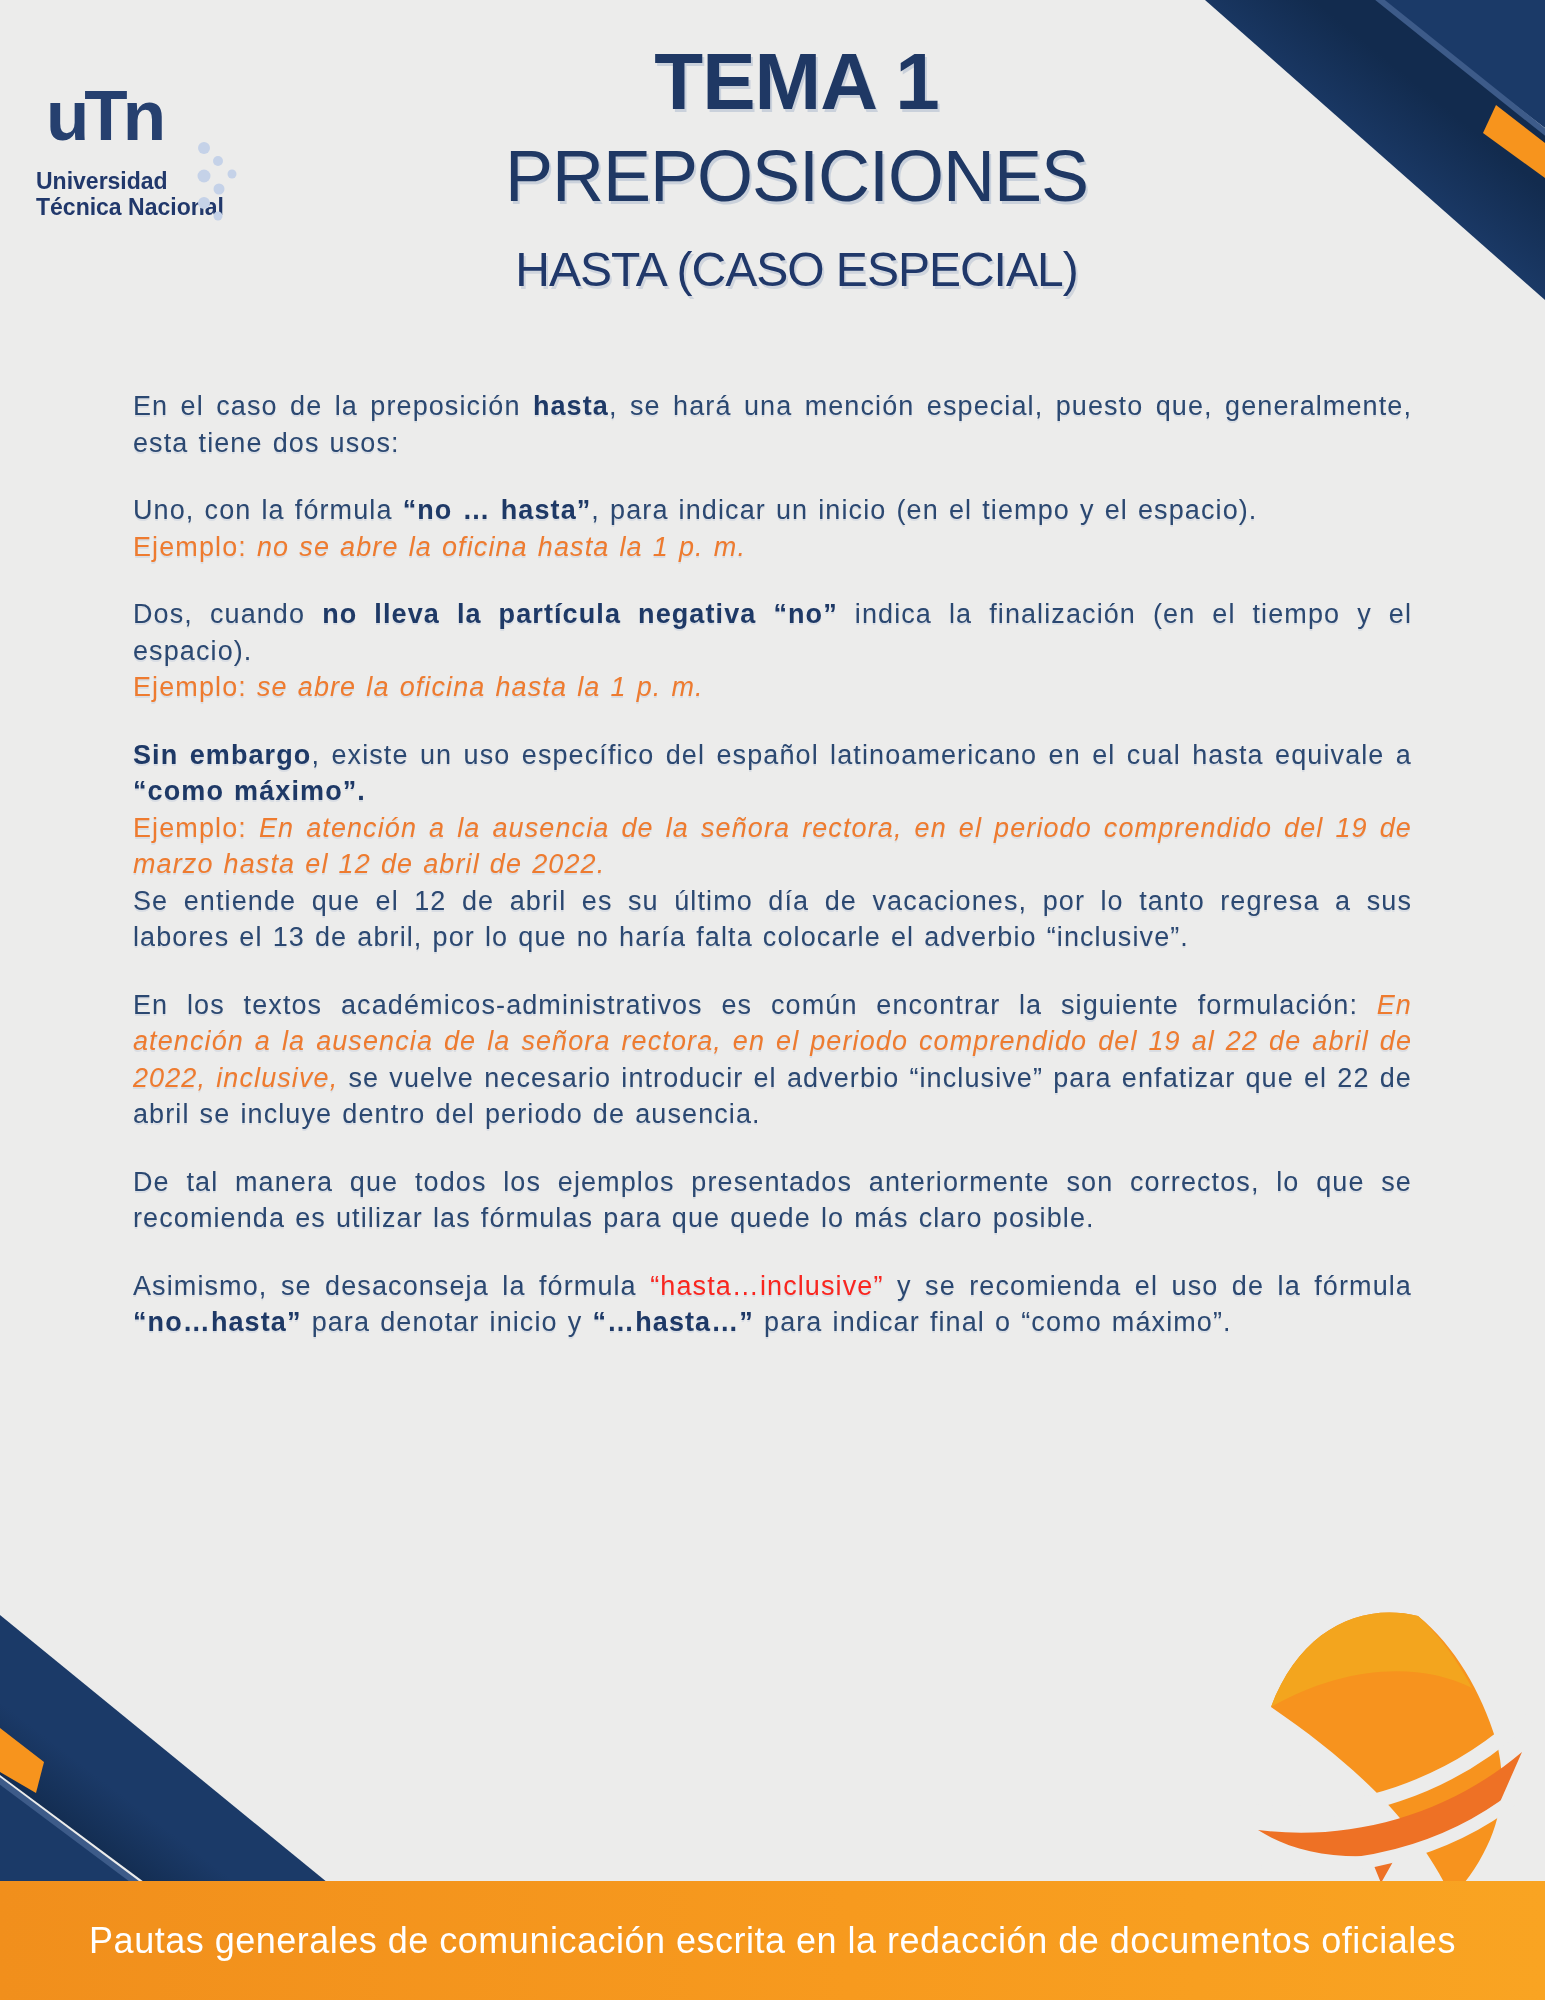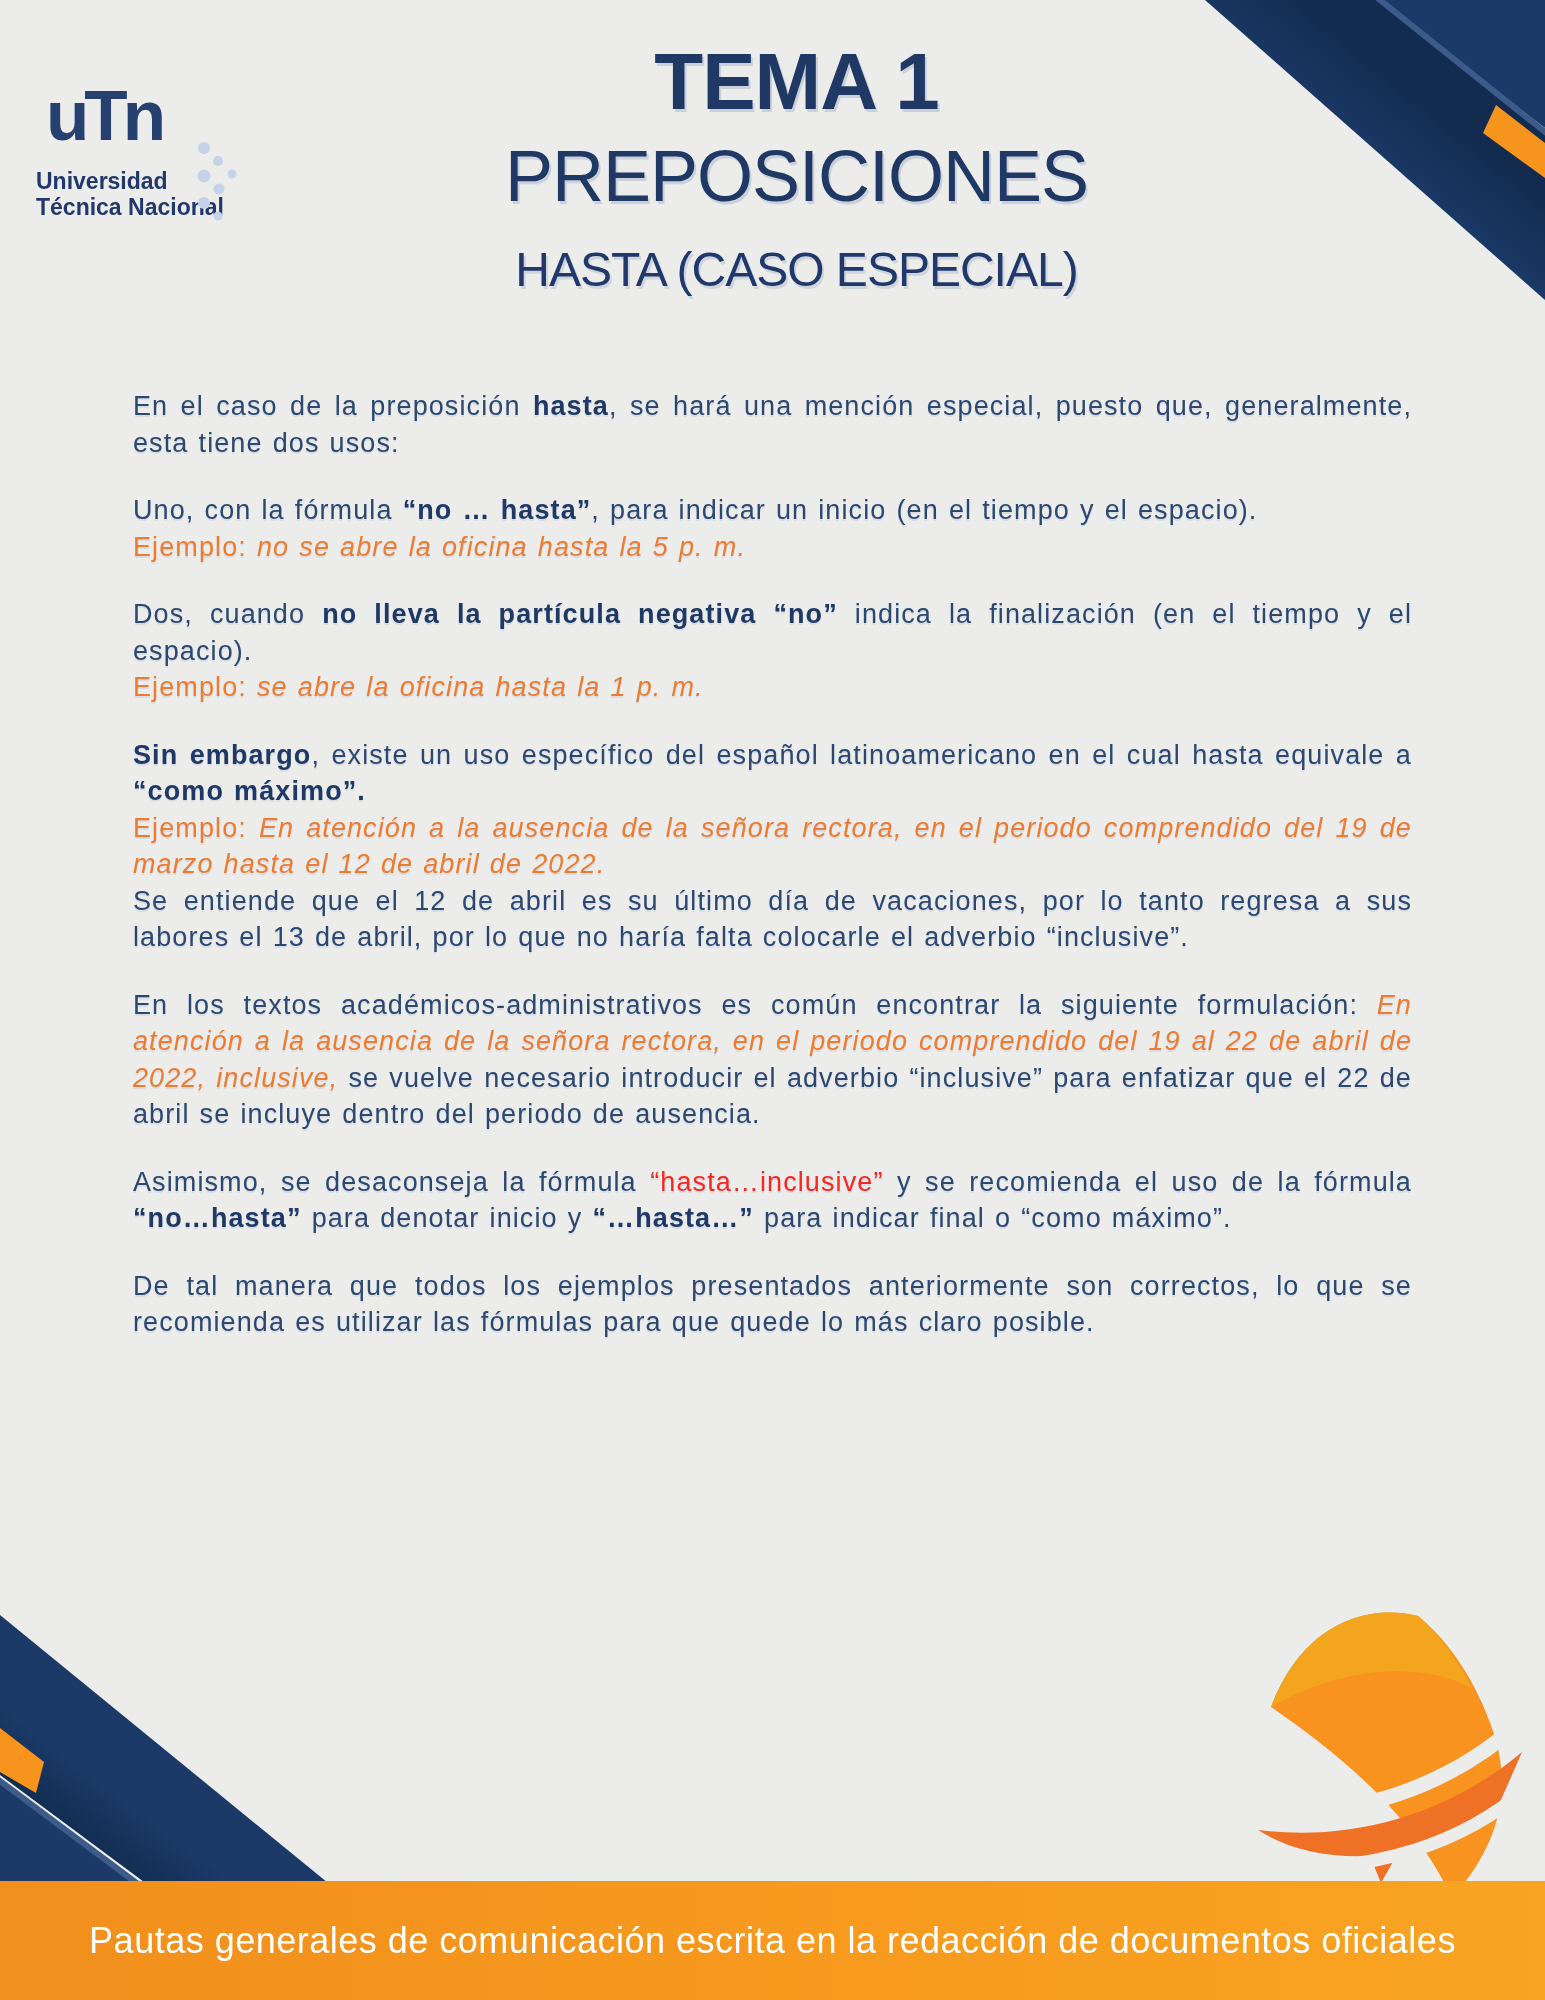--- a/index.html
+++ b/index.html
@@ -120,25 +120,25 @@
   </div>
 
   <header>
     <h1 class="t1">TEMA 1</h1>
     <h1 class="t2">PREPOSICIONES</h1>
     <h2 class="t3">HASTA (CASO ESPECIAL)</h2>
   </header>
 
   <main class="body-text">
     <p class="para"><span class="r-n">En el caso de la preposición </span><span class="r-b">hasta</span><span class="r-n">, se hará una mención especial, puesto que, generalmente, esta tiene dos usos:</span></p>
-    <p class="para"><span class="r-n">Uno, con la fórmula </span><span class="r-b">“no … hasta”</span><span class="r-n">, para indicar un inicio (en el tiempo y el espacio).</span><br><span class="r-o">Ejemplo: </span><span class="r-oi">no se abre la oficina hasta la 5 p. m.</span></p>
+    <p class="para"><span class="r-n">Uno, con la fórmula </span><span class="r-b">“no … hasta”</span><span class="r-n">, para indicar un inicio (en el tiempo y el espacio).</span><br><span class="r-o">Ejemplo: </span><span class="r-oi">no se abre la oficina hasta la 1 p. m.</span></p>
     <p class="para"><span class="r-n">Dos, cuando </span><span class="r-b">no lleva la partícula negativa “no”</span><span class="r-n"> indica la finalización (en el tiempo y el espacio).</span><br><span class="r-o">Ejemplo: </span><span class="r-oi">se abre la oficina hasta la 1 p. m.</span></p>
     <p class="para"><span class="r-b">Sin embargo</span><span class="r-n">, existe un uso específico del español latinoamericano en el cual hasta equivale a </span><span class="r-b">“como máximo”.</span><br><span class="r-o">Ejemplo: </span><span class="r-oi">En atención a la ausencia de la señora rectora, en el periodo comprendido del 19 de marzo hasta el 12 de abril de 2022.</span><br><span class="r-n">Se entiende que el 12 de abril es su último día de vacaciones, por lo tanto regresa a sus labores el 13 de abril, por lo que no haría falta colocarle el adverbio “inclusive”.</span></p>
     <p class="para"><span class="r-n">En los textos académicos-administrativos es común encontrar la siguiente formulación: </span><span class="r-oi">En atención a la ausencia de la señora rectora, en el periodo comprendido del 19 al 22 de abril de 2022, inclusive,</span><span class="r-n"> se vuelve necesario introducir el adverbio “inclusive” para enfatizar que el 22 de abril se incluye dentro del periodo de ausencia.</span></p>
+    <p class="para"><span class="r-n">De tal manera que todos los ejemplos presentados anteriormente son correctos, lo que se recomienda es utilizar las fórmulas para que quede lo más claro posible.</span></p>
     <p class="para"><span class="r-n">Asimismo, se desaconseja la fórmula </span><span class="r-r">“hasta…inclusive”</span><span class="r-n"> y se recomienda el uso de la fórmula </span><span class="r-b">“no…hasta”</span><span class="r-n"> para denotar inicio y </span><span class="r-b">“…hasta…”</span><span class="r-n"> para indicar final o “como máximo”.</span></p>
-    <p class="para"><span class="r-n">De tal manera que todos los ejemplos presentados anteriormente son correctos, lo que se recomienda es utilizar las fórmulas para que quede lo más claro posible.</span></p>
   </main>
 
   <footer class="footer">
     <span>Pautas generales de comunicación escrita en la redacción de documentos oficiales</span>
   </footer>
 
 </div>
 
 </body></html>

